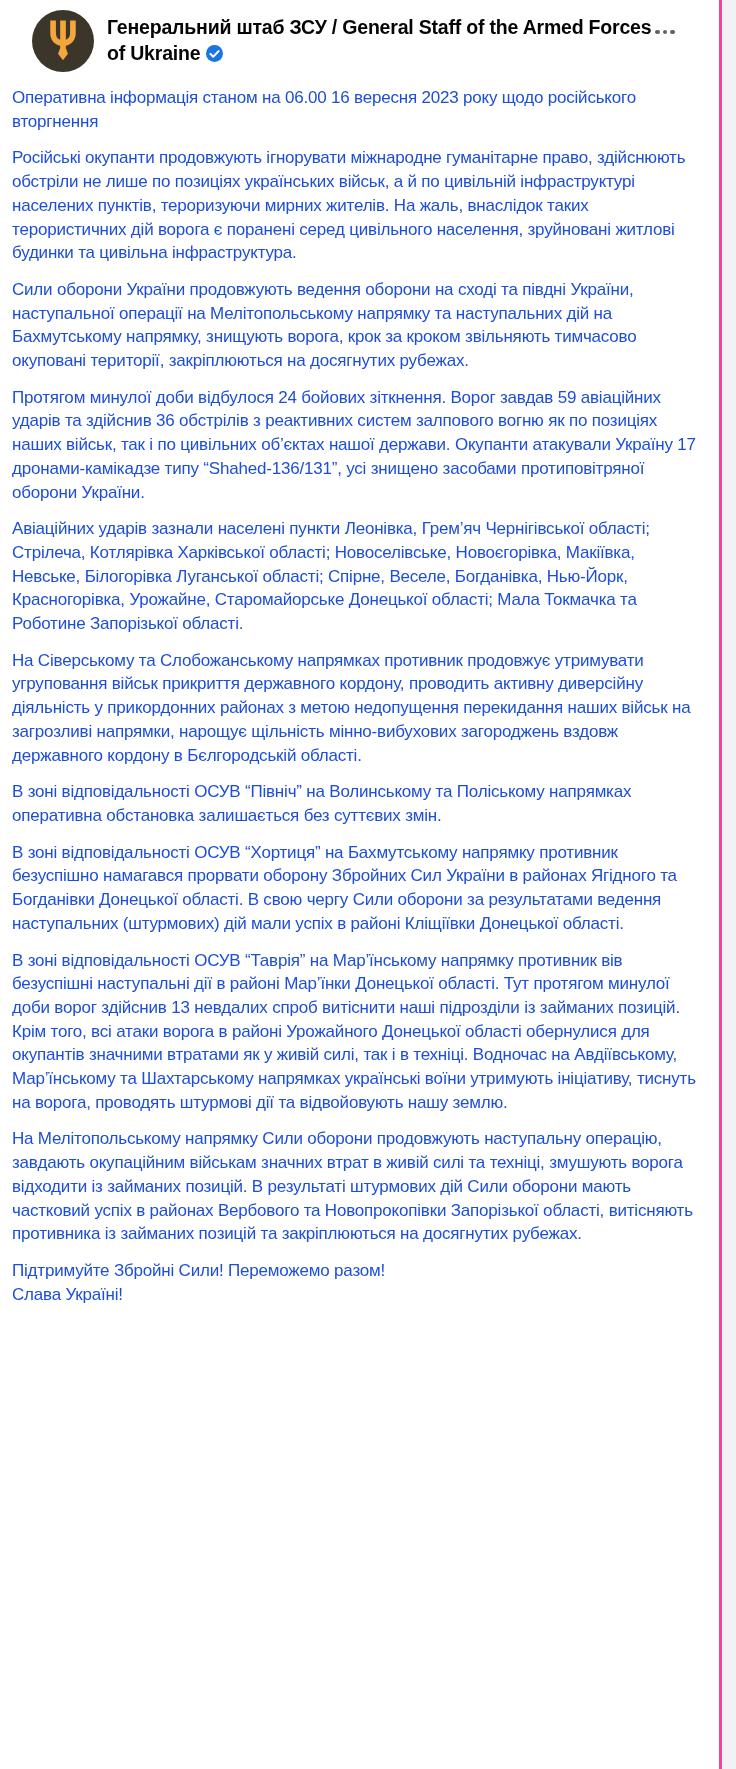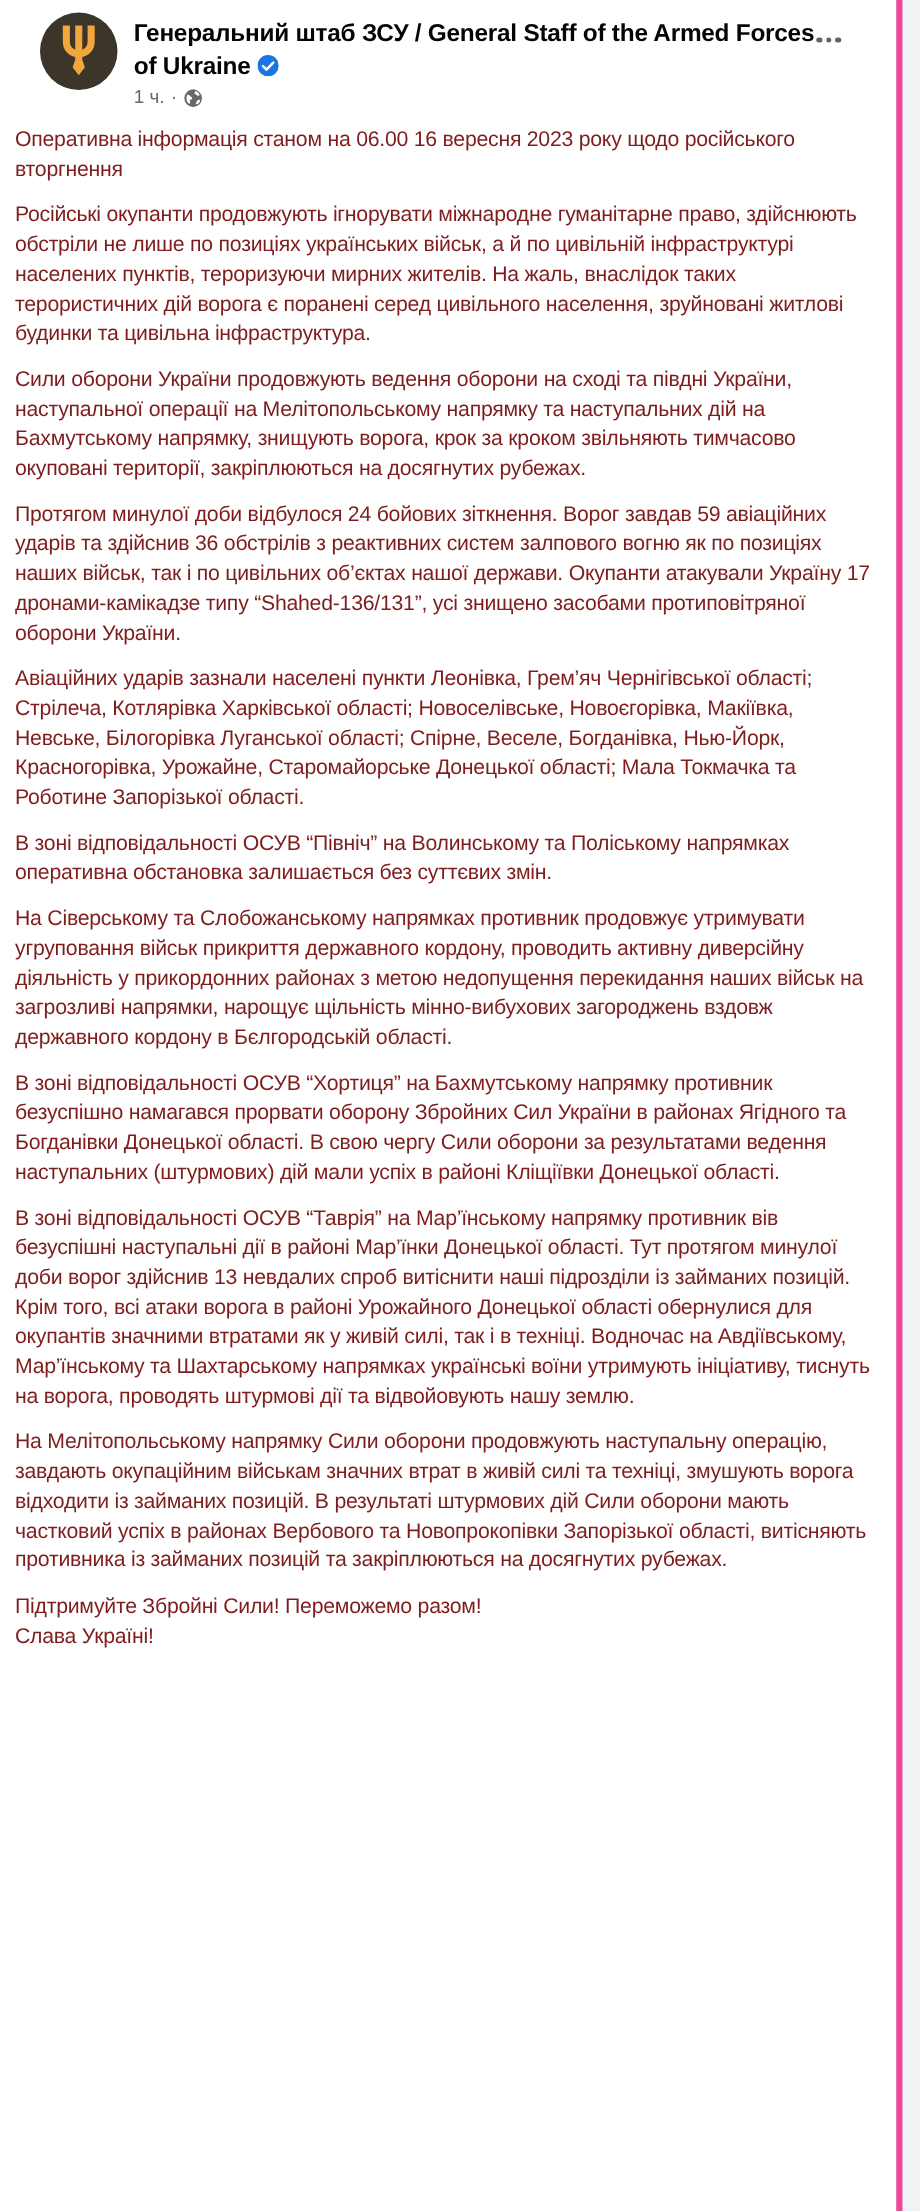--- a/index.html
+++ b/index.html
@@ -8,21 +8,21 @@
     height:1769px;
     background:#f0f2f5;
     font-family:"Liberation Sans","DejaVu Sans",sans-serif;
     overflow:hidden;
     position:relative;
   }
   .card {
     position:absolute; left:0; top:0;
     width:722px; height:1769px;
     background:#ffffff;
-    border-right:5px solid #ec4899;
+    border-right:3px solid #ec4899;
   }
   
   .post-header {
     position:relative;
     display:flex;
     padding:10px 16px 0 32px;
   }
   .avatar {
     flex:0 0 auto;
     width:62px; height:62px;
@@ -53,21 +53,21 @@
   }
   .more-button .dot {
     width:4.5px; height:4.5px; border-radius:50%; background:#5f6368;
   }
   
   .post-body {
     padding:14px 16px 0 12px;
     font-size:17px;
     line-height:23.7px;
     letter-spacing:-0.2px;
-    color:#7f1d1d;
+    color:#1d4ed8;
   }
   .post-body p {
     margin:0 0 13px 0;
     white-space:pre-line;
   }
 </style>
 </head>
 <body>
 
 <div class="card">
@@ -80,48 +80,38 @@
       </svg>
     </div>
 
     <div class="header-text">
       <div class="page-name-line">
         <span class="page-name">Генеральний штаб ЗСУ / General Staff of the Armed Forces of Ukraine</span><svg class="verified-badge" width="17" height="17" viewBox="0 0 17 17" aria-hidden="true">
           <circle cx="8.5" cy="8.5" r="8.5" fill="#1b74e4"></circle>
           <path d="M4.4 8.9 L7.2 11.7 L12.6 6.1" fill="none" stroke="#ffffff" stroke-width="2" stroke-linecap="round" stroke-linejoin="round"></path>
         </svg>
       </div>
-      <div class="meta-row">
-        <span class="timestamp">1 ч.</span>
-        <span class="separator">·</span>
-        <svg class="globe" width="15" height="15" viewBox="0 0 16 16" aria-hidden="true">
-          <circle cx="8" cy="8" r="7.5" fill="#65676b"></circle>
-          <path fill="#ffffff" d="M3 5.2 c1-.3 2 .2 2.4 1 .3.7 1.3.6 1.7 1.4 .4.8-.3 1.6-1.1 1.6 -.9 0-1.1 1-.6 1.7 .5.7.1 1.7-.7 1.8 C2.9 11.6 2.2 9.9 2.3 8 c0-1 .3-2 .7-2.8 Z"></path>
-          <path fill="#ffffff" d="M10.2 1.9 c1.6.6 2.9 1.9 3.4 3.5 -.6.7-1.7.8-2.3.1 -.5-.6-1.5-.4-1.9-1.2 -.4-.9.1-1.9.8-2.4 Z"></path>
-          <path fill="#ffffff" d="M12.9 9.2 c.8 0 1.3.9.9 1.6 -.6 1.2-1.7 2.1-3 2.6 -.5-.6-.5-1.5.1-2 .6-.5.4-1.4 1.1-1.8 .3-.2.6-.4.9-.4 Z"></path>
-        </svg>
-      </div>
     </div>
 
     <div class="more-button" role="button" aria-label="Actions for this post">
       <span class="dot"></span>
       <span class="dot"></span>
       <span class="dot"></span>
     </div>
 
   </div>
 
   <div class="post-body">
       <p class="post-paragraph">Оперативна інформація станом на 06.00 16 вересня 2023 року щодо російського вторгнення</p>
       <p class="post-paragraph">Російські окупанти продовжують ігнорувати міжнародне гуманітарне право, здійснюють обстріли не лише по позиціях українських військ, а й по цивільній інфраструктурі населених пунктів, тероризуючи мирних жителів. На жаль, внаслідок таких терористичних дій ворога є поранені серед цивільного населення, зруйновані житлові будинки та цивільна інфраструктура.</p>
       <p class="post-paragraph">Сили оборони України продовжують ведення оборони на сході та півдні України, наступальної операції на Мелітопольському напрямку та наступальних дій на Бахмутському напрямку, знищують ворога, крок за кроком звільняють тимчасово окуповані території, закріплюються на досягнутих рубежах.</p>
       <p class="post-paragraph">Протягом минулої доби відбулося 24 бойових зіткнення. Ворог завдав 59 авіаційних ударів та здійснив 36 обстрілів з реактивних систем залпового вогню як по позиціях наших військ, так і по цивільних об’єктах нашої держави. Окупанти атакували Україну 17 дронами-камікадзе типу “Shahed-136/131”, усі знищено засобами протиповітряної оборони України.</p>
       <p class="post-paragraph">Авіаційних ударів зазнали населені пункти Леонівка, Грем’яч Чернігівської області; Стрілеча, Котлярівка Харківської області; Новоселівське, Новоєгорівка, Макіївка, Невське, Білогорівка Луганської області; Спірне, Веселе, Богданівка, Нью-Йорк, Красногорівка, Урожайне, Старомайорське Донецької області; Мала Токмачка та Роботине Запорізької області.</p>
+      <p class="post-paragraph">На Сіверському та Слобожанському напрямках противник продовжує утримувати угруповання військ прикриття державного кордону, проводить активну диверсійну діяльність у прикордонних районах з метою недопущення перекидання наших військ на загрозливі напрямки, нарощує щільність мінно-вибухових загороджень вздовж державного кордону в Бєлгородській області.</p>
       <p class="post-paragraph">В зоні відповідальності ОСУВ “Північ” на Волинському та Поліському напрямках оперативна обстановка залишається без суттєвих змін.</p>
-      <p class="post-paragraph">На Сіверському та Слобожанському напрямках противник продовжує утримувати угруповання військ прикриття державного кордону, проводить активну диверсійну діяльність у прикордонних районах з метою недопущення перекидання наших військ на загрозливі напрямки, нарощує щільність мінно-вибухових загороджень вздовж державного кордону в Бєлгородській області.</p>
       <p class="post-paragraph">В зоні відповідальності ОСУВ “Хортиця” на Бахмутському напрямку противник безуспішно намагався прорвати оборону Збройних Сил України в районах Ягідного та Богданівки Донецької області. В свою чергу Сили оборони за результатами ведення наступальних (штурмових) дій мали успіх в районі Кліщіївки Донецької області.</p>
       <p class="post-paragraph">В зоні відповідальності ОСУВ “Таврія” на Мар’їнському напрямку противник вів безуспішні наступальні дії в районі Мар’їнки Донецької області. Тут протягом минулої доби ворог здійснив 13 невдалих спроб витіснити наші підрозділи із займаних позицій. Крім того, всі атаки ворога в районі Урожайного Донецької області обернулися для окупантів значними втратами як у живій силі, так і в техніці. Водночас на Авдіївському, Мар’їнському та Шахтарському напрямках українські воїни утримують ініціативу, тиснуть на ворога, проводять штурмові дії та відвойовують нашу землю.</p>
       <p class="post-paragraph">На Мелітопольському напрямку Сили оборони продовжують наступальну операцію, завдають окупаційним військам значних втрат в живій силі та техніці, змушують ворога відходити із займаних позицій. В результаті штурмових дій Сили оборони мають частковий успіх в районах Вербового та Новопрокопівки Запорізької області, витісняють противника із займаних позицій та закріплюються на досягнутих рубежах.</p>
       <p class="post-paragraph">Підтримуйте Збройні Сили! Переможемо разом!
 Слава Україні!</p>
     </div>
 
 </div>
 
 </body></html>

